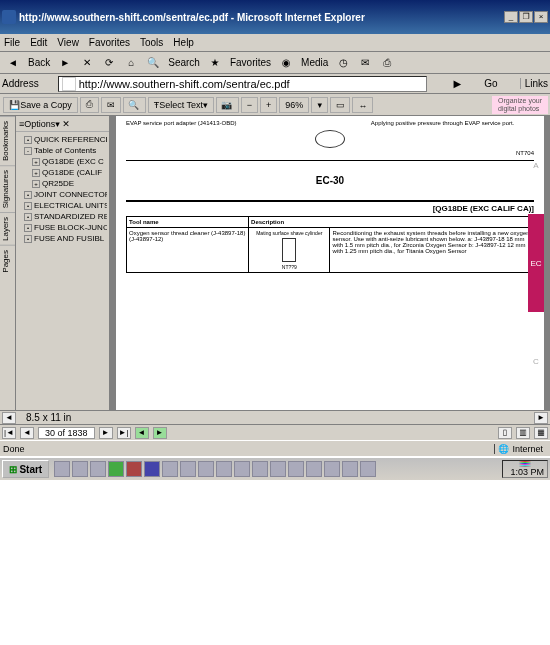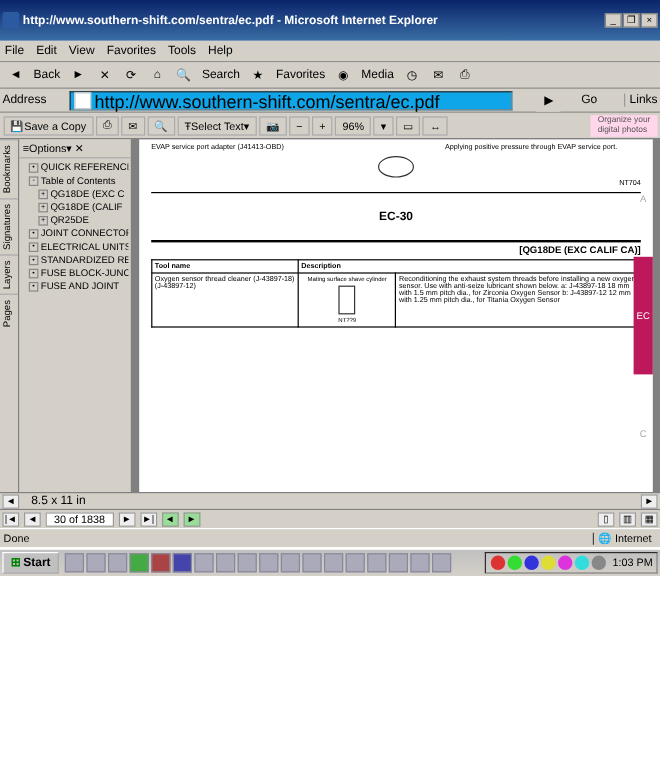--- a/index.html
+++ b/index.html
@@ -7,21 +7,21 @@
 .titlebar { height: 34px; background: linear-gradient(to bottom, #0a246a, #3a6ea5); color: #fff; display: flex; align-items: center; padding: 0 2px; }
 .titlebar .ie-icon { width: 14px; height: 14px; background: #2c5aa0; margin-right: 3px; border-radius: 2px; }
 .titlebar .title { flex: 1; font-size: 10px; font-weight: bold; }
 .titlebar .win-btn { width: 14px; height: 12px; background: #d4d0c8; border: 1px solid #808080; margin-left: 1px; font-size: 8px; text-align: center; line-height: 10px; color: #000; }
 .menubar { height: 18px; background: #d4d0c8; border-bottom: 1px solid #808080; display: flex; align-items: center; padding: 0 4px; font-size: 10px; }
 .menubar span { margin-right: 10px; }
 .toolbar { height: 22px; background: #d4d0c8; border-bottom: 1px solid #808080; display: flex; align-items: center; padding: 0 2px; }
 .tool-btn { width: 20px; height: 18px; margin: 0 1px; background: #d4d0c8; border: 1px solid #d4d0c8; display: flex; align-items: center; justify-content: center; font-size: 10px; }
 .tool-text { display: inline-flex; align-items: center; height: 18px; padding: 0 4px; font-size: 10px; }
 .addressbar { height: 20px; background: #d4d0c8; border-bottom: 1px solid #808080; display: flex; align-items: center; padding: 0 2px; font-size: 10px; gap: 16px; }
-.addressbar .addr-input { flex: 1; height: 16px; background: #0ea5e9; border: 1px inset #808080; margin: 0 3px; padding: 0 3px; display: flex; font-size: 15px; }
+.addressbar .addr-input { flex: 1; height: 16px; background: #ffffff; border: 1px inset #808080; margin: 0 3px; padding: 0 3px; display: flex; align-items: center; font-size: 11px; }
 .addressbar .addr-icon { width: 14px; height: 14px; background: #fff; border: 1px solid #ccc; margin-right: 3px; }
 .pdf-toolbar { height: 22px; background: #d4d0c8; border-bottom: 1px solid #808080; display: flex; align-items: center; padding: 0 2px; }
 .pdf-tool { height: 16px; padding: 0 5px; margin: 0 1px; background: #d4d0c8; border: 1px solid #aaa; font-size: 9px; display: flex; align-items: center; }
 .pdf-promo { padding: 0 6px; margin-left: auto; height: 18px; background: #ffd6eb; display: flex; flex-direction: column; justify-content: center; font-size: 7px; line-height: 8px; color: #555; }
 .main-area { display: flex; height: 294px; background: #808080; }
 .sidetabs { width: 16px; background: #d4d0c8; display: flex; flex-direction: column; border-right: 1px solid #808080; }
 .sidetab { writing-mode: vertical-rl; transform: rotate(180deg); font-size: 8px; padding: 4px 1px; border-bottom: 1px solid #aaa; text-align: center; }
 .bookmarks { width: 94px; background: #d4d0c8; border-right: 1px solid #808080; overflow: hidden; }
 .bm-header { height: 16px; display: flex; align-items: center; padding: 0 3px; font-size: 9px; border-bottom: 1px solid #aaa; }
 .bm-tree { padding: 2px; font-size: 8px; }
@@ -45,21 +45,21 @@
 .scrollbar-h { height: 14px; background: #d4d0c8; border-top: 1px solid #808080; display: flex; align-items: center; }
 .pdf-nav { height: 16px; background: #d4d0c8; border-top: 1px solid #808080; display: flex; align-items: center; justify-content: center; font-size: 9px; }
 .nav-btn { width: 14px; height: 12px; margin: 0 2px; background: #eee; border: 1px solid #999; text-align: center; font-size: 8px; line-height: 10px; }
 .nav-page { background: #fff; border: 1px solid #999; padding: 0 6px; margin: 0 2px; }
 .statusbar { height: 16px; background: #d4d0c8; border-top: 1px solid #fff; display: flex; align-items: center; font-size: 9px; padding: 0 3px; }
 .statusbar .zone { margin-left: auto; padding: 0 4px; border-left: 1px inset #999; }
 .taskbar { height: 24px; background: linear-gradient(to bottom, #c0c0c0, #d4d0c8); border-top: 2px solid #fff; display: flex; align-items: center; padding: 0 2px; }
 .start-btn { height: 18px; padding: 0 6px; background: #c0c0c0; border: 1px outset #fff; font-weight: bold; font-size: 10px; display: flex; align-items: center; }
 .task-icons { display: flex; margin-left: 4px; flex: 1; }
 .task-icon { width: 16px; height: 16px; margin: 0 1px; background: #aab; border: 1px solid #889; }
-.tray { display: flex; align-items: center; border: 1px inset #808080; padding: 0 3px; height: 18px; }
+.tray { display: flex; align-items: center; border: 1px inset #808080; padding: 0 3px; height: 18px; flex-direction: column; }
 .tray-icon { width: 12px; height: 12px; margin: 0 1px; border-radius: 50%; }
 .clock { font-size: 9px; margin-left: 4px; }
 hr.thick { border: none; border-top: 1.5px solid #000; margin: 3px 0; }
 </style>
 </head>
 <body>
 
 <div class="titlebar">
   <div class="ie-icon"></div>
   <div class="title">http://www.southern-shift.com/sentra/ec.pdf - Microsoft Internet Explorer</div>
@@ -166,21 +166,21 @@
         <div class="bm-item">
           <span class="bm-icon">•</span>
           <span>STANDARDIZED RE</span>
         </div>
         <div class="bm-item">
           <span class="bm-icon">•</span>
           <span>FUSE BLOCK-JUNC</span>
         </div>
         <div class="bm-item">
           <span class="bm-icon">•</span>
-          <span>FUSE AND JOINT</span>
+          <span>FUSE AND FUSIBL</span>
         </div>
       </div>
   </div>
   <div class="pdf-page">
     <div class="page-content">
       <div class="content-row">
         <div style="width:40%">EVAP service port adapter
 (J41413-OBD)</div>
         <div style="width:40%">Applying positive pressure through EVAP service port.</div>
       </div>

